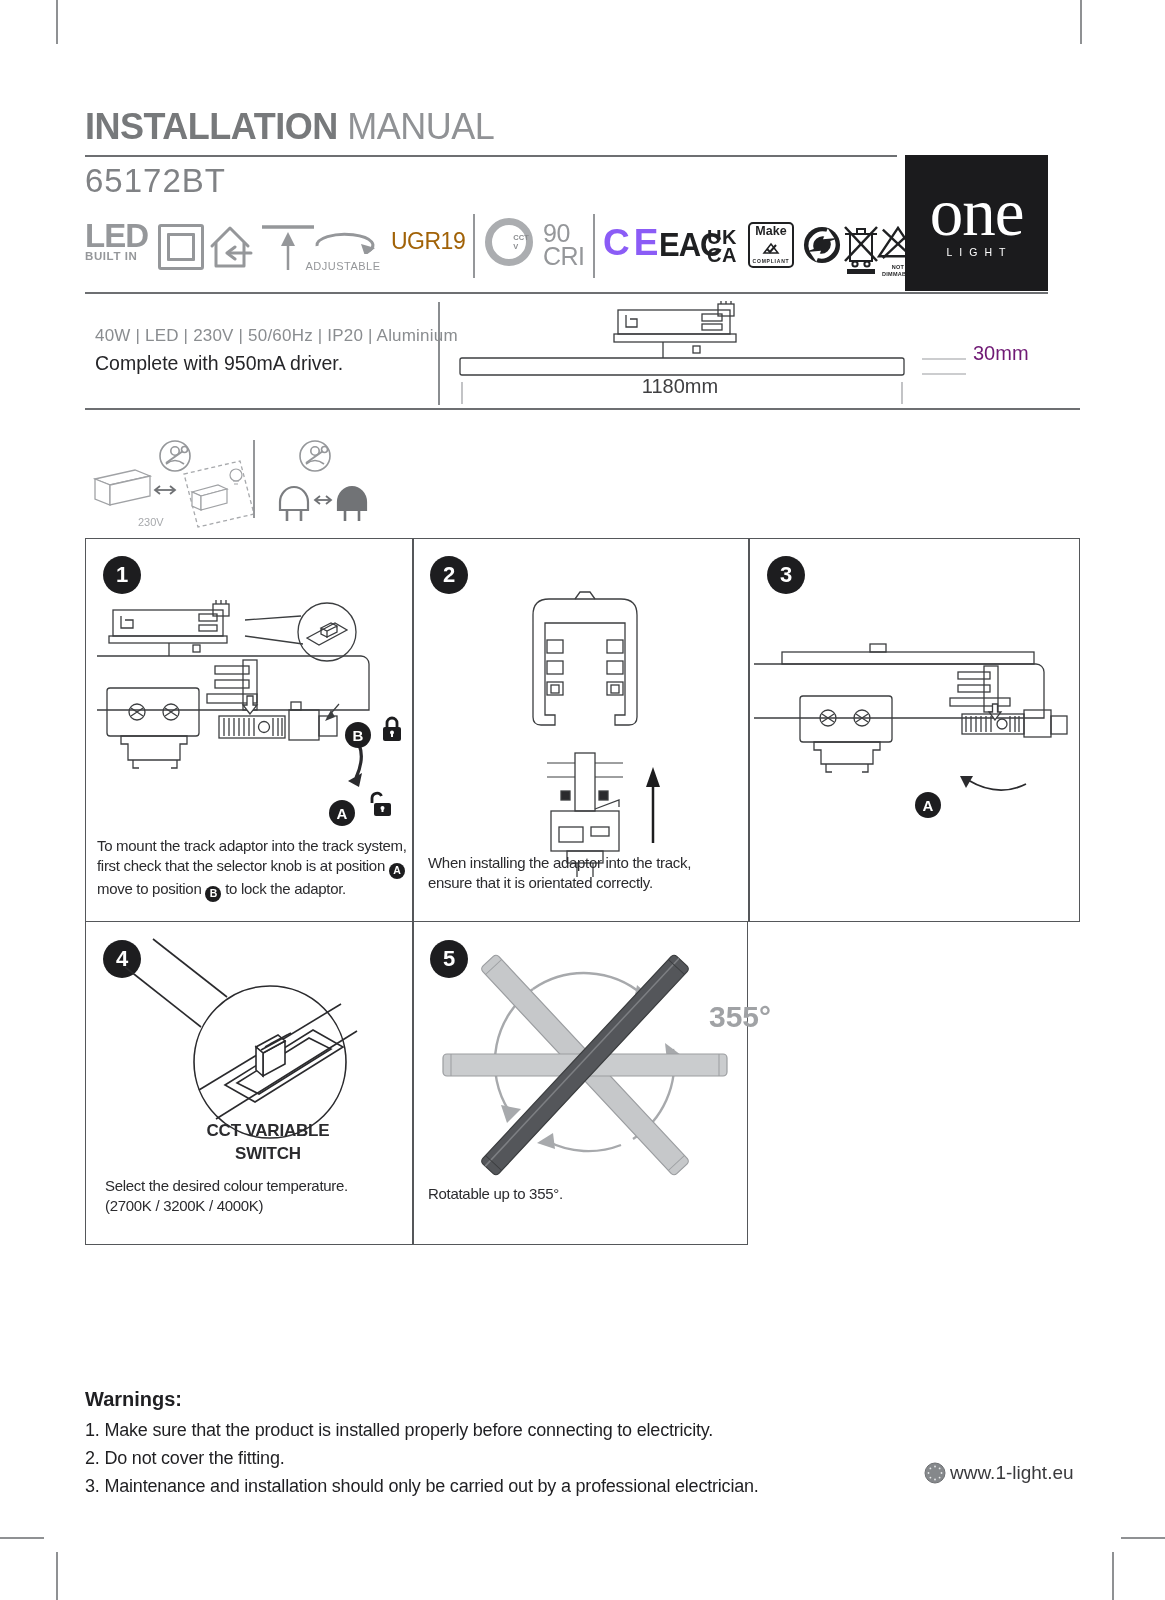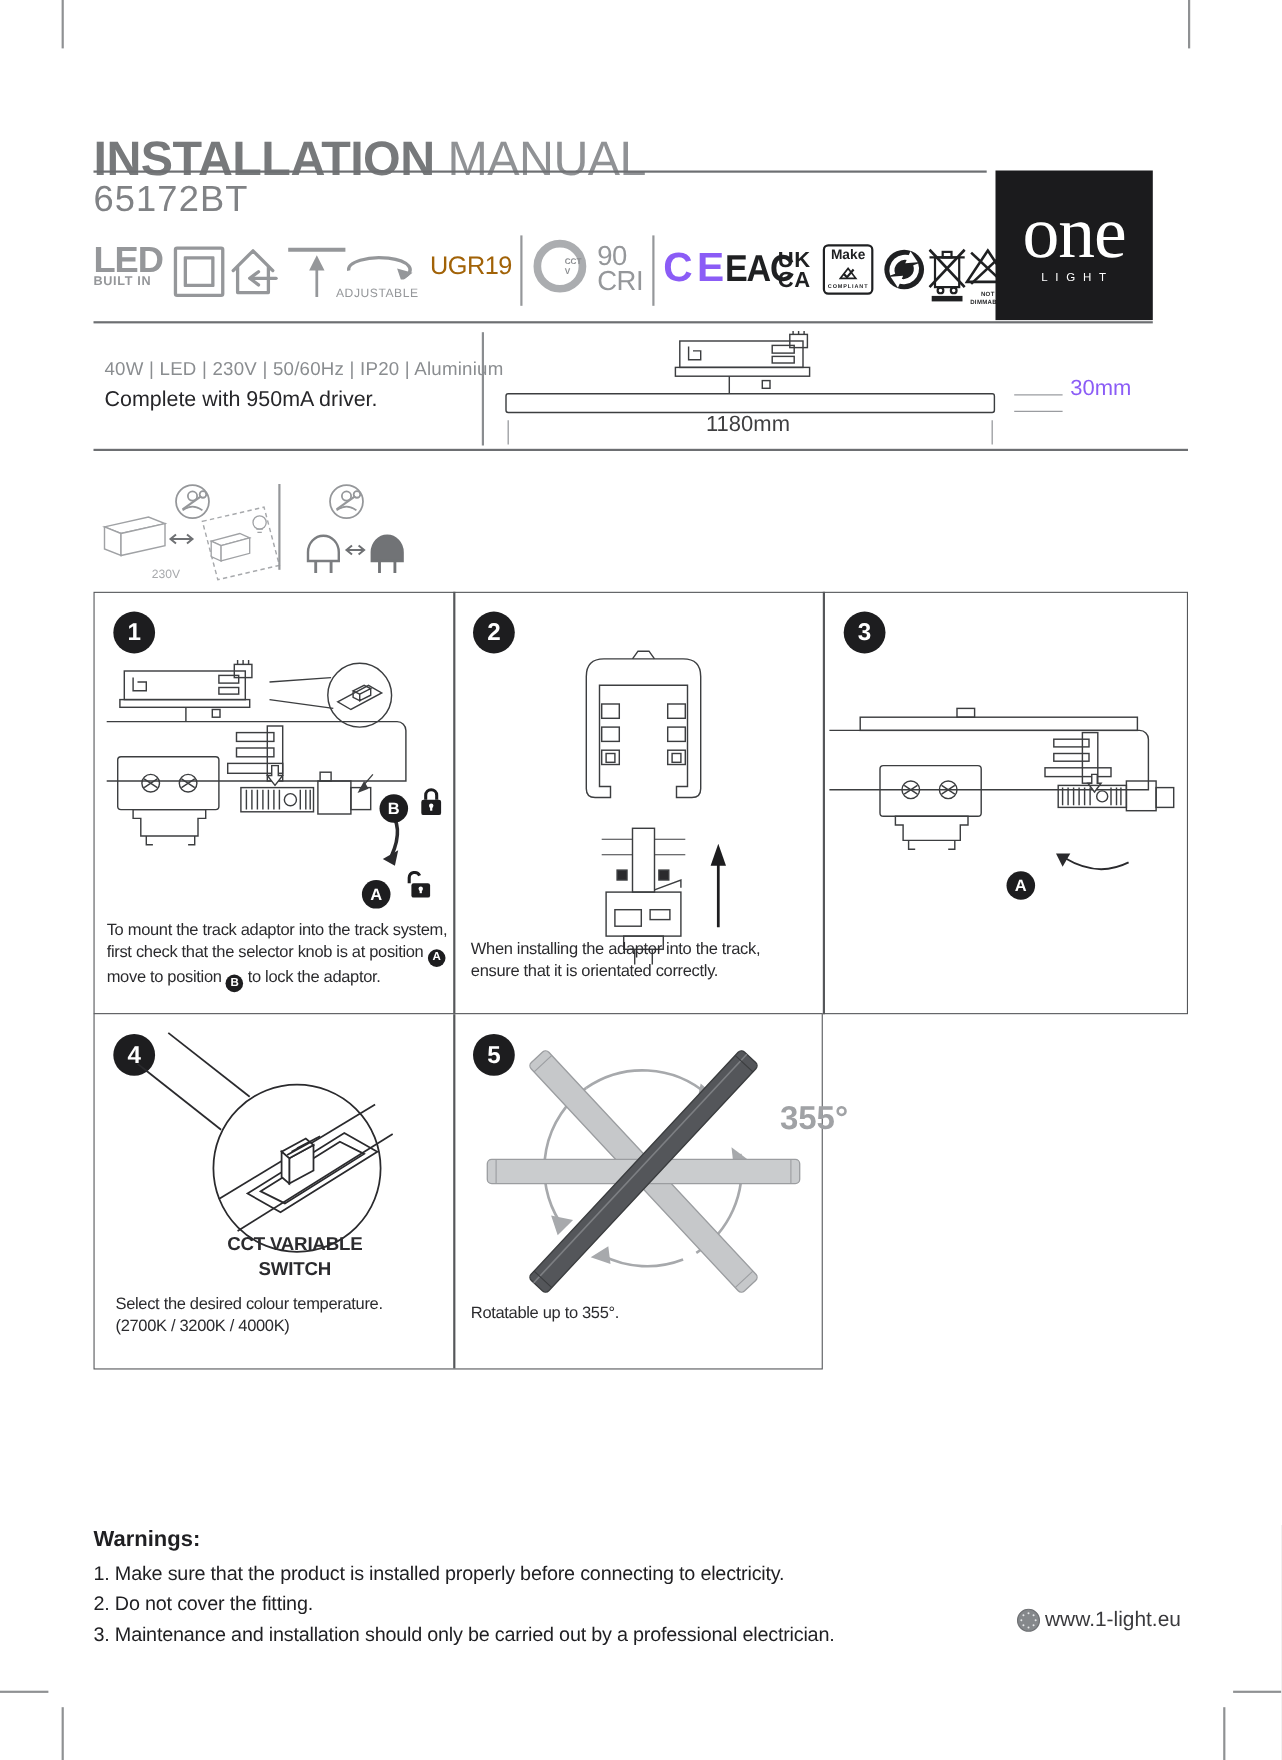--- a/index.html
+++ b/index.html
@@ -2,21 +2,21 @@
 <html><head>
 <meta charset="utf-8">
 <style>
   html,body{margin:0;padding:0;background:#e8e8e8;}
   .page{position:relative;width:1165px;height:1600px;background:#ffffff;overflow:hidden;
         font-family:"Liberation Sans",sans-serif;color:#262629;}
   .abs{position:absolute;}
   
   .crop{position:absolute;background:#8F9193;}
   
-  .title{left:85px;top:121px;font-size:44px;letter-spacing:-0.5px;line-height:1.1;white-space:nowrap;}
+  .title{left:85px;top:107px;font-size:36px;letter-spacing:-0.5px;line-height:1.1;white-space:nowrap;}
   .title .b{font-weight:bold;color:#77797B;}
   .title .l{font-weight:normal;color:#909295;}
   .rule{position:absolute;background:#6D6F72;}
   .pcode{left:85px;top:162px;font-size:33px;color:#808285;letter-spacing:1px;}
   
   .icons{left:85px;top:210px;width:812px;height:80px;}
   .gray{color:#95979A;}
   .ledmain{font-size:33px;font-weight:bold;line-height:0.85;letter-spacing:-1px;}
   .ledsub{font-size:11.5px;font-weight:bold;letter-spacing:0.6px;}
   .sq-outer{width:40px;height:40px;border:3px solid #95979A;border-radius:3px;display:flex;align-items:center;justify-content:center;}
@@ -34,21 +34,21 @@
   .rohs-box .c{font-size:5px;font-weight:bold;color:#1F2022;letter-spacing:0.8px;line-height:1;}
   .notdim-label{font-size:5.5px;font-weight:bold;color:#1F2022;text-align:center;line-height:1.2;letter-spacing:0.3px;}
   
   .brand{left:905px;top:155px;width:143px;height:136px;background:#1B1B1D;display:flex;flex-direction:column;align-items:center;justify-content:center;}
   .brand .one{font-family:"Liberation Serif",serif;font-size:67px;color:#fff;line-height:0.9;letter-spacing:-1px;margin-top:-6px;}
   .brand .light{font-size:10.5px;color:#fff;letter-spacing:7px;margin-top:4px;margin-left:6px;}
   
   .spec1{left:95px;top:326px;font-size:17px;color:#8A8D90;letter-spacing:0.2px;}
   .spec2{left:95px;top:352px;font-size:19.5px;color:#262629;}
   .dim-len{left:620px;top:375px;width:120px;text-align:center;font-size:20px;color:#3F3F41;}
-  .dim-h{left:973px;top:342px;font-size:20px;color:#8b5cf6;}
+  .dim-h{left:973px;top:342px;font-size:20px;color:#701a75;}
   .v230{left:138px;top:516px;font-size:11px;color:#A7A9AC;}
   
   .cellbox{position:absolute;border:1.5px solid #55575A;box-sizing:border-box;background:#fff;}
   .gridline{position:absolute;background:#55575A;}
   .numbadge{position:absolute;width:38px;height:38px;border-radius:50%;background:#1D1D1F;color:#fff;
             font-size:22px;font-weight:bold;display:flex;align-items:center;justify-content:center;}
   .step-text{position:absolute;font-size:15px;line-height:1.32;letter-spacing:-0.3px;color:#2B2B2E;}
   .inline-badge{display:inline-flex;width:16px;height:16px;border-radius:50%;background:#1D1D1F;color:#fff;
                 font-size:10.5px;font-weight:bold;align-items:center;justify-content:center;vertical-align:-3px;}
   .diag-badge{position:absolute;width:26px;height:26px;border-radius:50%;background:#1D1D1F;color:#fff;

